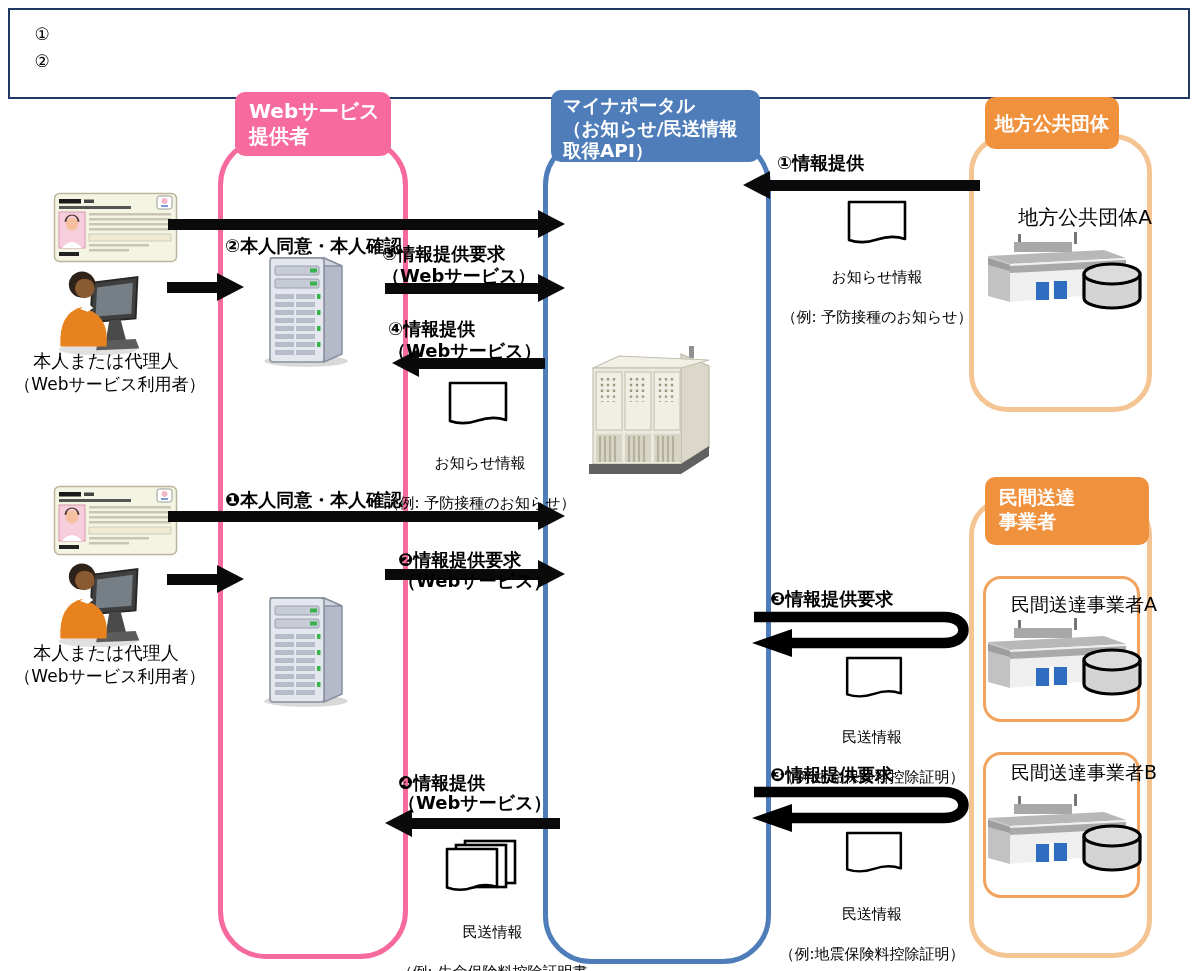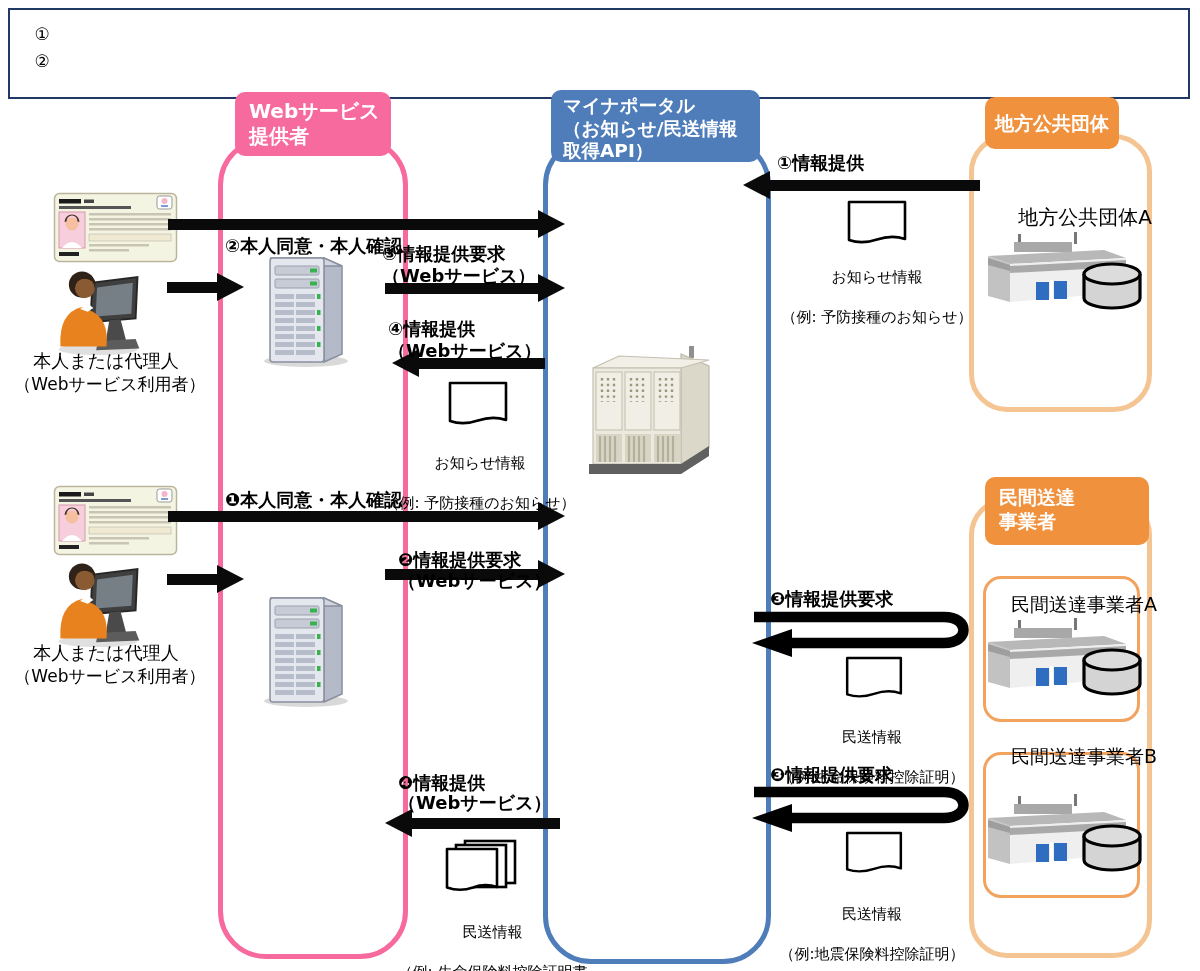--- a/index.html
+++ b/index.html
@@ -214,21 +214,21 @@
       <use href="#sym-building"></use>
     </svg>
 
   <div class="subbox" style="left:983px;top:576px;width:151px;height:140px;"></div>
   <div class="entity-label" style="left:984px;top:592px;width:152px;">民間送達事業者A</div>
   <svg class="icon" style="left:984px;top:618px;" width="158" height="82">
       <use href="#sym-building"></use>
     </svg>
 
   <div class="subbox" style="left:983px;top:752px;width:151px;height:140px;"></div>
-  <div class="entity-label" style="left:984px;top:744px;width:152px;">民間送達事業者B</div>
+  <div class="entity-label" style="left:984px;top:760px;width:152px;">民間送達事業者B</div>
   <svg class="icon" style="left:984px;top:794px;" width="158" height="82">
       <use href="#sym-building"></use>
     </svg>
 
   <svg class="icon" style="left:53px;top:192px;" width="125" height="71">
       <use href="#sym-card"></use>
     </svg>
   <svg class="icon" style="left:52px;top:262px;" width="92" height="94">
       <use href="#sym-person"></use>
     </svg>

